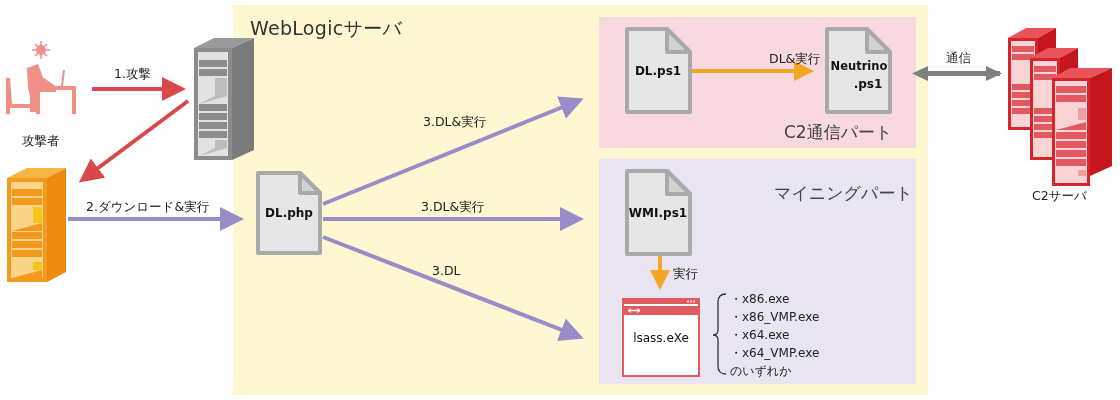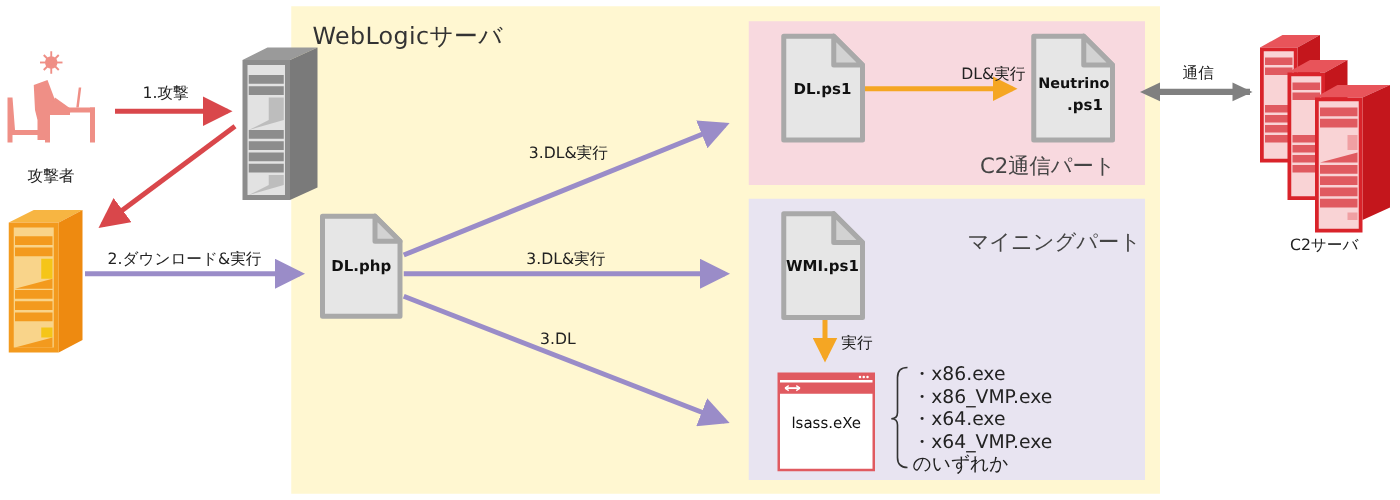--- a/index.html
+++ b/index.html
@@ -8,21 +8,21 @@
   .abs { position:absolute; }
   .panel-web { left:233px; top:5px; width:695px; height:390px; background:#fff7d1; }
   .panel-c2 { left:599px; top:17px; width:317px; height:131px; background:#f8d9df; }
   .panel-mine { left:599px; top:159px; width:317px; height:225px; background:#e8e4f1; }
   .title-web { left:250px; top:16px; font-size:19px; color:#333; letter-spacing:0.3px; }
   .title-part { font-size:17px; color:#444; }
   .lbl { font-size:12.5px; color:#222; white-space:nowrap; }
   .file { position:absolute; }
   .file .name { position:absolute; left:0; right:0; text-align:center; font-size:12px; font-weight:bold; color:#111; line-height:16px; }
   svg.overlay { position:absolute; left:0; top:0; }
-  .exe-list { left:730px; top:290px; font-size:15px; line-height:18px; color:#222; }
+  .exe-list { left:730px; top:290px; font-size:12px; line-height:18px; color:#222; }
   .exe-list div { white-space:nowrap; }
 </style>
 </head>
 <body>
 
 <div class="abs panel-web"></div>
 <div class="abs panel-c2"></div>
 <div class="abs panel-mine"></div>
 
 <div class="abs title-web">WebLogicサーバ</div>

